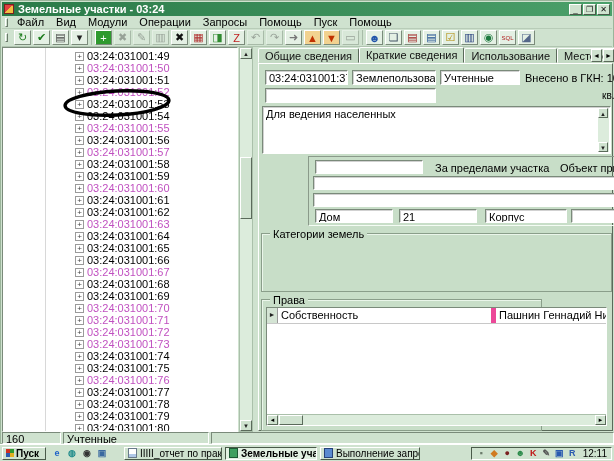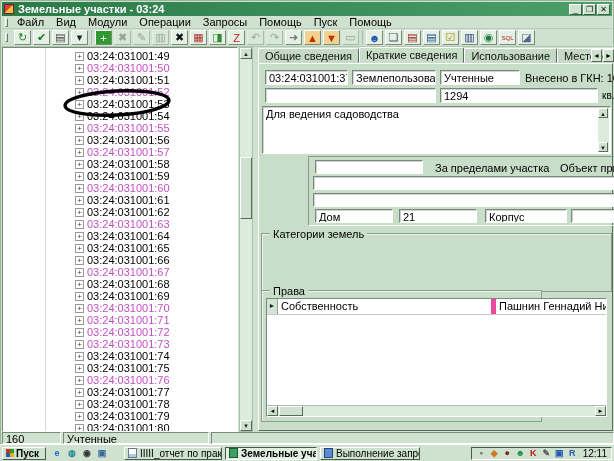--- a/index.html
+++ b/index.html
@@ -346,25 +346,24 @@
           <div class="tab-scroll">►</div>
         </div>
 
         <div class="tabpage">
           <div class="field" style="left:6px;top:6px;width:83px">03:24:031001:37</div>
           <div class="field" style="left:93px;top:6px;width:84px">Землепользование</div>
           <div class="field" style="left:181px;top:6px;width:80px">Учтенные</div>
           <div class="lbl" style="left:266px;top:8px">Внесено в ГКН: 10.0</div>
 
           <div class="field" style="left:6px;top:24px;width:171px"></div>
-          <div class="field" style="left:181px;top:24px;width:158px">1294</div>
           <div class="lbl" style="left:343px;top:26px;font-size:10px">кв.м.</div>
 
           <div class="memo" style="left:3px;top:42px;width:349px;height:48px">
-            <span>Для ведения садоводства</span>
+            <span>Для ведения населенных</span>
             <div class="memo-sb">
               <div class="sb-btn" style="top:0;height:10px">▲</div>
               <div class="sb-btn" style="bottom:0;height:10px">▼</div>
             </div>
           </div>
 
           <div class="addr-group" style="left:2px;top:92px;width:351px;height:70px">
             <div class="field" style="left:6px;top:3px;width:108px;height:14px"></div>
             <div class="lbl" style="left:126px;top:5px">За пределами участка</div>
             <div class="lbl" style="left:251px;top:5px">Объект привязан</div>
@@ -374,21 +373,21 @@
             <div class="field" style="left:90px;top:52px;width:78px;height:14px">21</div>
             <div class="field" style="left:176px;top:52px;width:82px;height:14px">Корпус</div>
             <div class="field" style="left:262px;top:52px;width:83px;height:14px"></div>
           </div>
 
           <div class="groupbox" style="left:2px;top:164px;width:351px;height:64px">
             <div class="gb-title">Категории земель</div>
             <div class="gb-border"></div>
           </div>
 
-          <div class="groupbox" style="left:2px;top:221px;width:281px;height:137px">
+          <div class="groupbox" style="left:2px;top:230px;width:281px;height:137px">
             <div class="gb-title">Права</div>
             <div class="gb-border"></div>
             <div class="grid" style="left:5px;top:13px;width:341px;height:119px" id="rights-grid">
                 <div class="grow" style="height: 16px;">
                   <div class="gsel">►</div>
                   <div class="gcell c1">Собственность</div>
                   <div class="gcell">Пашнин Геннадий Николае</div>
                 </div>
               <div class="hscroll">
                 <div class="hs-btn" style="left:0">◄</div>

